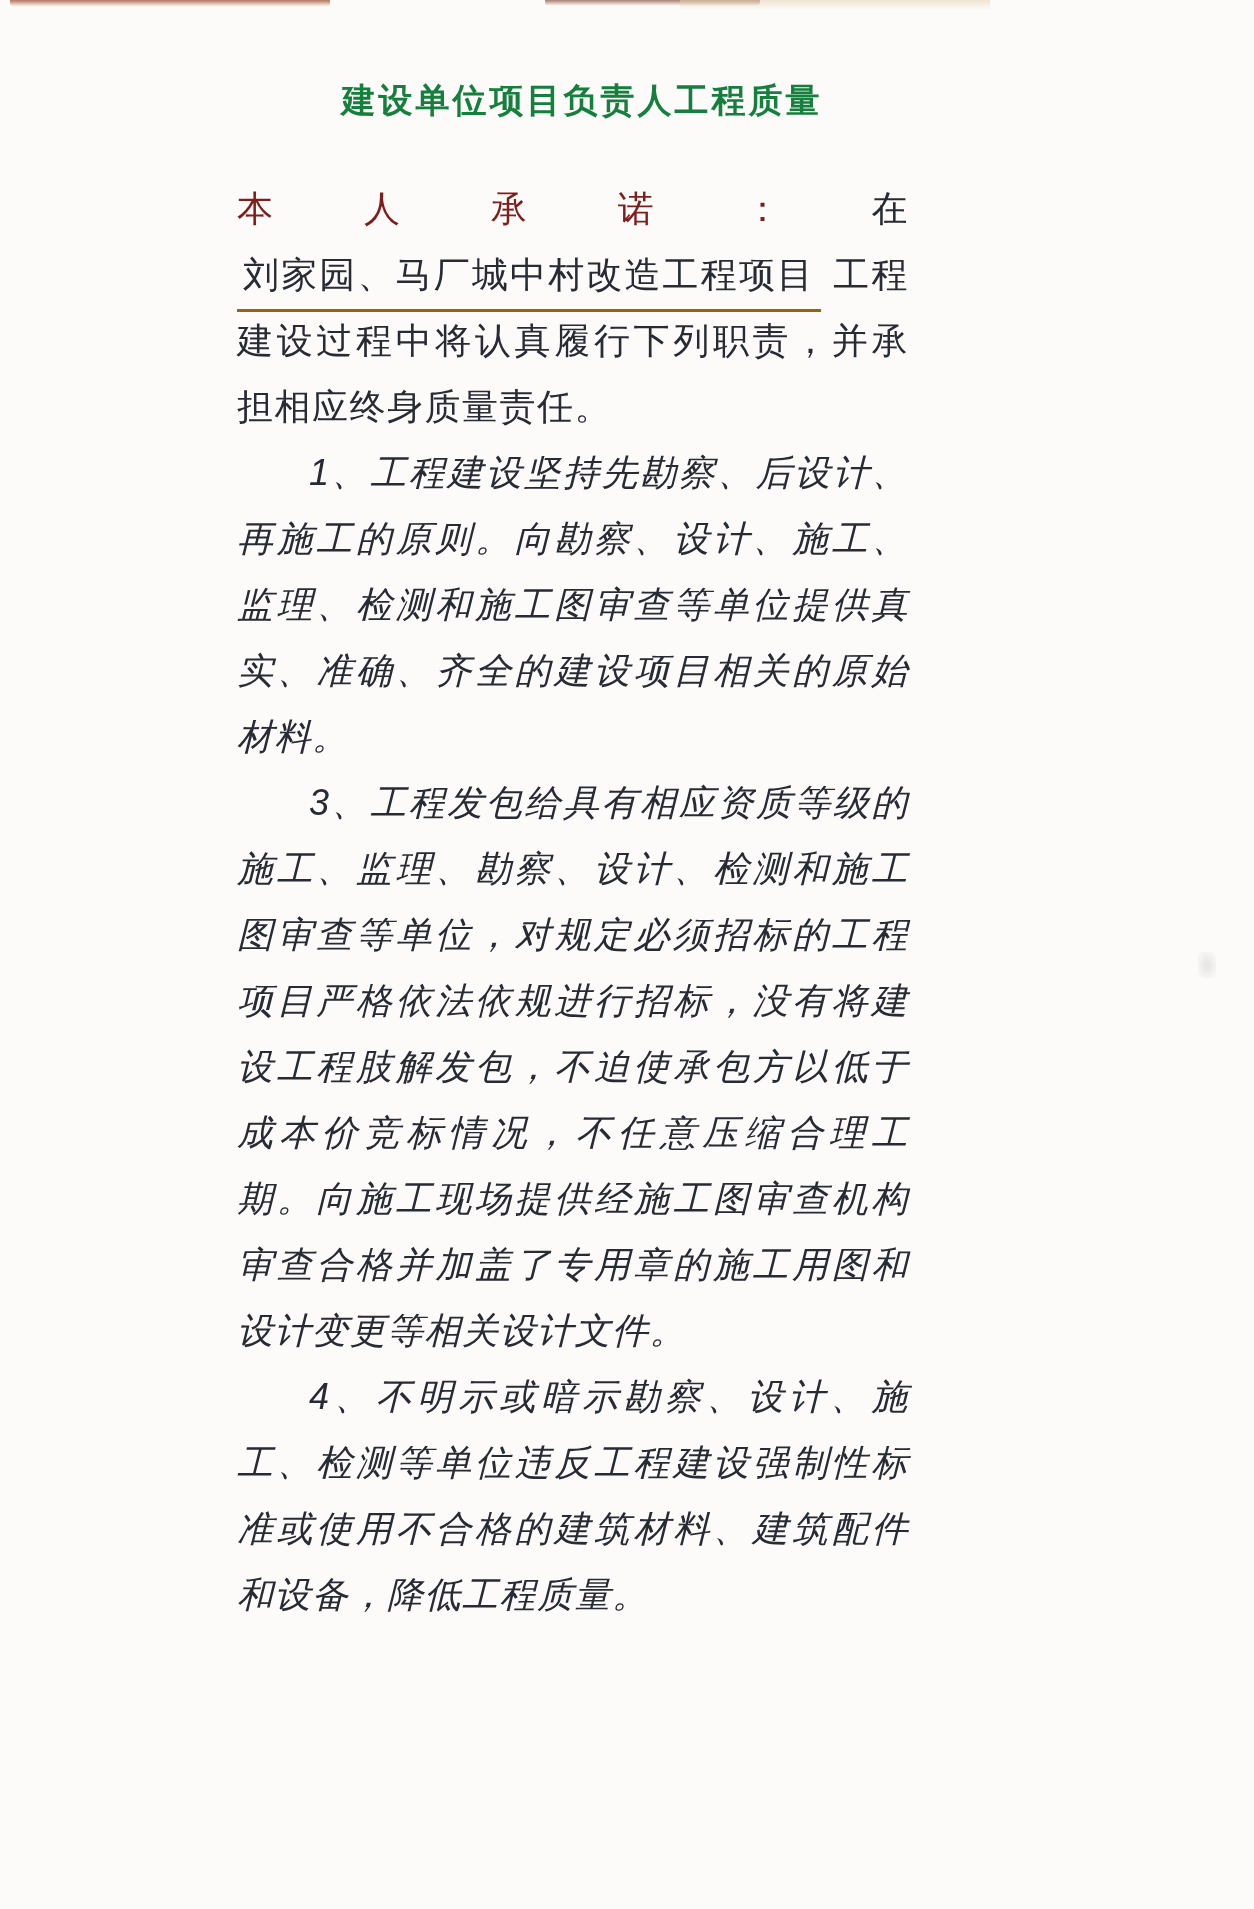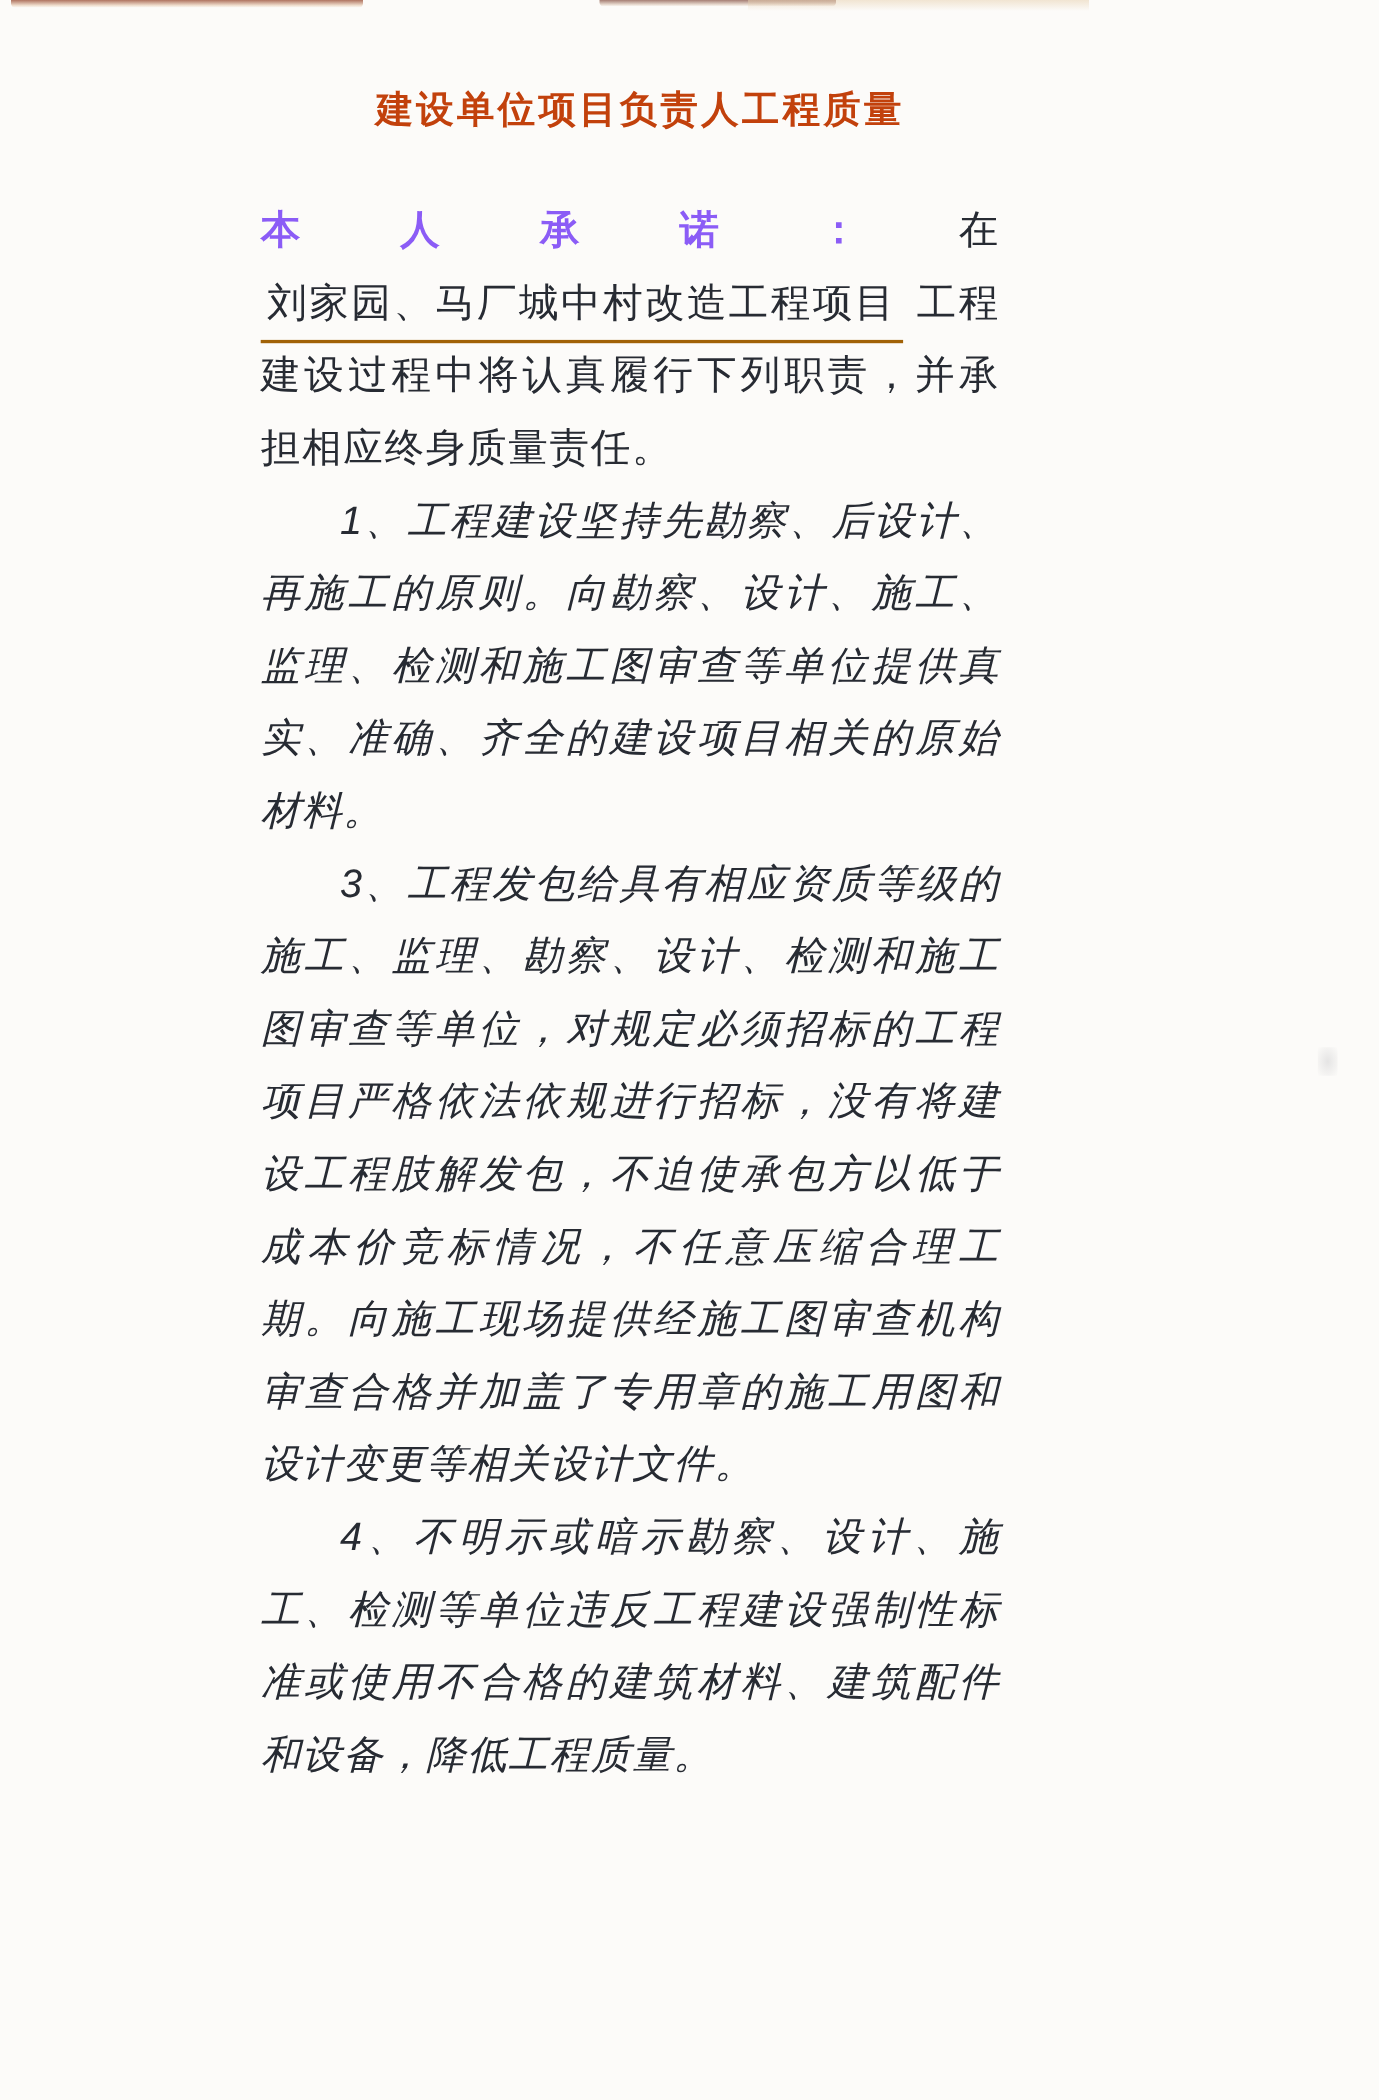--- a/index.html
+++ b/index.html
@@ -45,42 +45,42 @@
     left: 237px;
     top: 78px;
     width: 672px;
   }
   .title {
     text-align: center;
     font-weight: bold;
     font-size: 34px;
     line-height: 44px;
     letter-spacing: 3px;
-    color: #c2410c;
+    color: #15803d;
     margin: 0 0 0 18px;
   }
   .body-text {
     margin-top: 54px;
     font-size: 36px;
     line-height: 66px;
     text-align: justify;
     letter-spacing: 1.5px;
     color: #272b33;
   }
   .body-text p {
     margin: 0;
     padding: 0;
   }
   .clause {
     text-indent: 2em;
     font-style: italic;
   }
   .lead {
-    font-weight: bold;
-    color: #8b5cf6;
+    font-weight: normal;
+    color: #7f1d1d;
   }
   .project-name {
     border-bottom: 3px solid #a16207;
     padding: 0 6px 14px 6px;
     white-space: nowrap;
   }
 </style>
 </head>
 <body>
 

